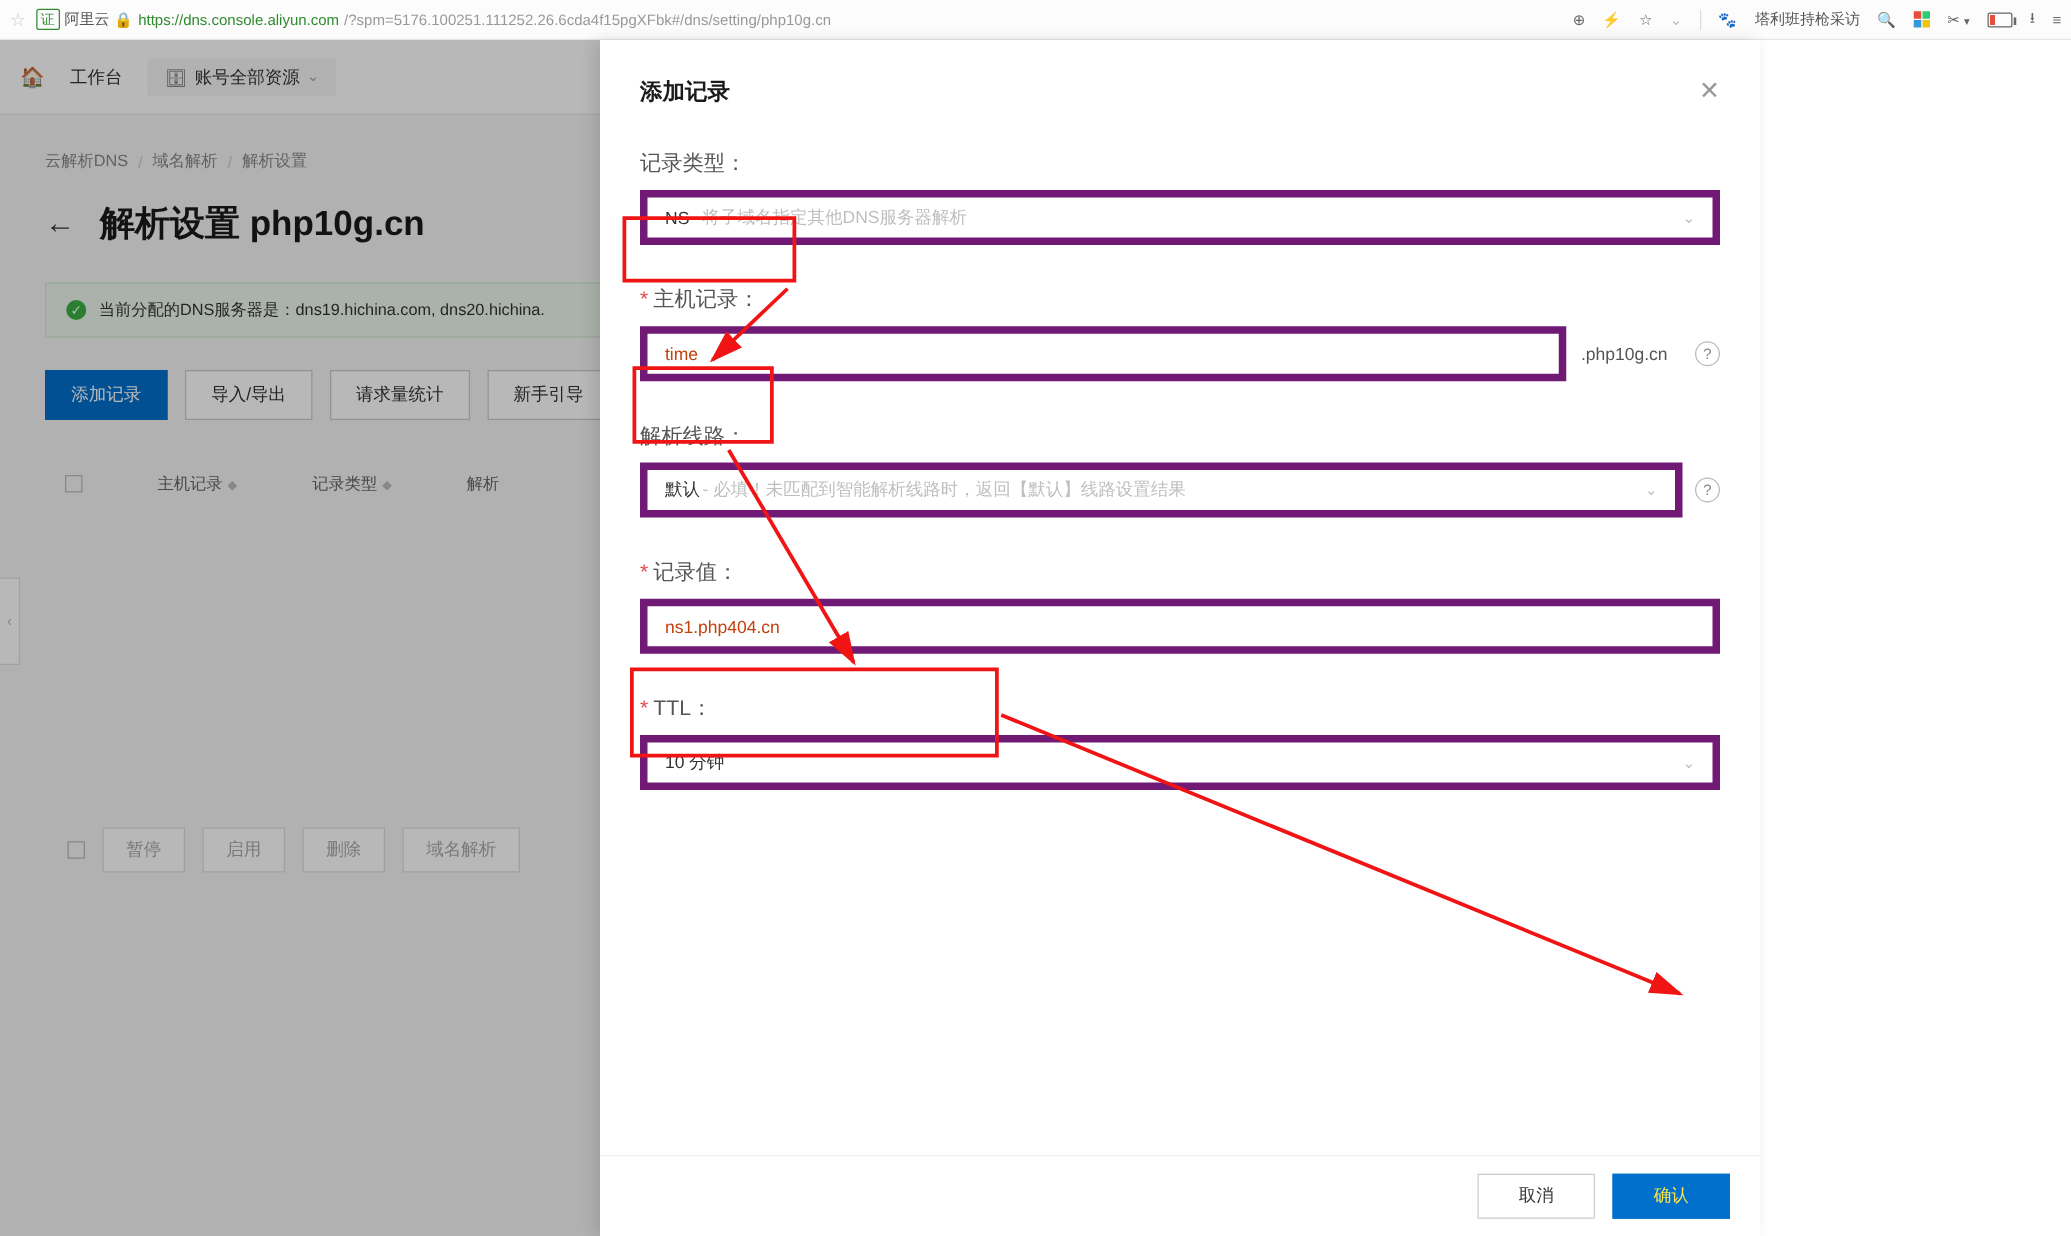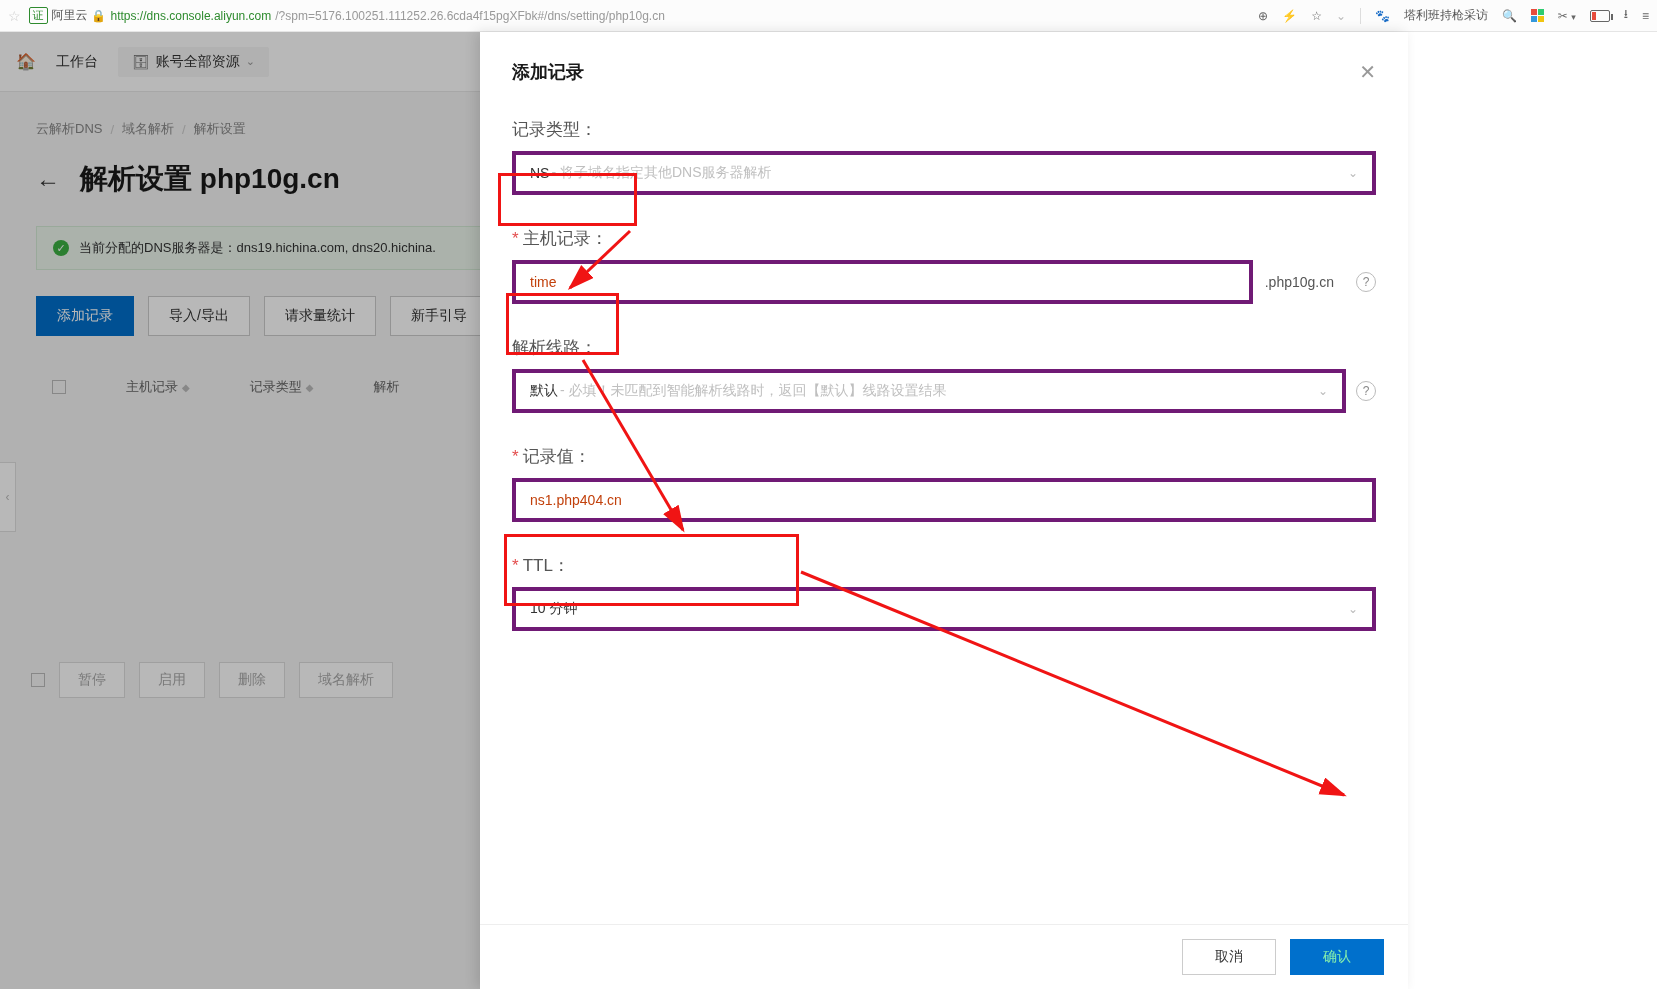--- a/index.html
+++ b/index.html
@@ -39,47 +39,47 @@
   .title-row .back-arrow{ font-size:24px; font-weight:bold; color:#333;}
   .title-row h1{ font-size:28px; font-weight:700; color:#1a1a1a;}
   .info-strip { margin-top:28px; background:#edf7ee; border:1px solid #d4ead6; padding:12px 16px; display:flex; align-items:center; gap:10px; font-size:13px; color:#333;}
   .info-strip .ok-icon{ width:16px; height:16px; border-radius:50%; background:#3cb043; color:#fff; display:flex; align-items:center; justify-content:center; font-size:11px;}
   .btn-row { margin-top:26px; display:flex; gap:14px;}
   .btn { padding:10px 20px; font-size:14px; border:1px solid #ccc; background:#fff; color:#333; cursor:pointer;}
   .btn.primary { background:#0070cc; border-color:#0070cc; color:#fff;}
   .table-head { margin-top:30px; display:flex; align-items:center; gap:60px; padding:12px 16px; font-size:13px; color:#666;}
   .table-head .chk { width:14px; height:14px; border:1px solid #bbb;}
   .sort-caret{ color:#bbb; font-size:10px; margin-left:4px;}
-  .footer-row { position:absolute; left:31px; top:570px; display:flex; gap:14px; align-items:center;}
+  .footer-row { position:absolute; left:54px; top:570px; display:flex; gap:14px; align-items:center;}
   .footer-row .btn{ padding:8px 18px; color:#aaa; border-color:#ddd;}
   .collapse-tab { position:absolute; left:0; top:430px; width:16px; height:70px; background:#fff; border:1px solid #e0e0e0; border-left:none; display:flex; align-items:center; justify-content:center; color:#bbb; font-size:12px;}
 
   
   .drawer { position:absolute; top:32px; left:480px; right:249px; bottom:0; background:#fff; box-shadow:-4px 0 12px rgba(0,0,0,0.12); padding:28px 0 0 0; display:flex; flex-direction:column;}
   .drawer-head { display:flex; align-items:center; padding:0 32px 24px 32px;}
   .drawer-head h2{ font-size:18px; font-weight:600; color:#1a1a1a;}
   .drawer-head .close-x{ margin-left:auto; font-size:20px; color:#999; cursor:pointer;}
   .drawer-body { padding:10px 32px; overflow:auto; flex:1;}
   .form-group { margin-bottom:32px; }
   .form-label { font-size:17px; color:#555; margin-bottom:10px; display:block;}
   .form-label .req { color:#e34d4d; margin-right:4px;}
-  .form-input, .form-select { width:100%; height:44px; border:4px solid #701a75; padding:0 14px; font-size:14px; color:#333; background:#fff; display:flex; align-items:center; position:relative;}
+  .form-input, .form-select { width:100%; height:44px; border:6px solid #701a75; padding:0 14px; font-size:14px; color:#333; background:#fff; display:flex; align-items:center; position:relative;}
   .form-input input { border:none; outline:none; width:100%; font-size:14px; color:#c2410c; background:transparent;}
   .form-select .sel-caret{ position:absolute; right:14px; top:50%; transform:translateY(-50%); color:#bbb; font-size:12px;}
   .grey-ph { color:#bfbfbf; }
   .sel-prefix-dark { color:#333; margin-right:2px;}
   .host-row { display:flex; align-items:center; gap:12px;}
   .host-row .form-input{ flex:1;}
   .host-suffix{ font-size:14px; color:#555;}
   .help-circ{ width:20px; height:20px; border:1px solid #bbb; border-radius:50%; display:flex; align-items:center; justify-content:center; font-size:12px; color:#888; margin-left:10px;}
   .line-row{ display:flex; align-items:center;}
   .line-row .form-select{ flex:1;}
   .drawer-footer{ border-top:1px solid #eee; padding:14px 24px; display:flex; justify-content:flex-end; gap:14px; margin-top:auto;}
   .drawer-footer .btn{ padding:8px 32px; font-size:14px;}
-  .drawer-footer .btn.primary{ background:#0070cc; color:#86efac; border-color:#0070cc;}
+  .drawer-footer .btn.primary{ background:#0070cc; color:#fde047; border-color:#0070cc;}
 
   
   .hl { position:absolute; border:3px solid #f01414; pointer-events:none; z-index:50;}
   .arrow-svg { position:absolute; pointer-events:none; z-index:49;}
 
   .right-gutter { position:absolute; top:32px; right:0; width:249px; bottom:0; background:#fff;}
 </style>
 </head>
 <body>
 

